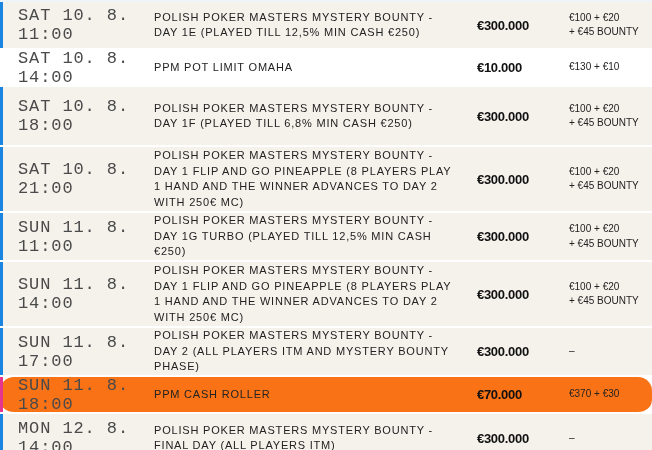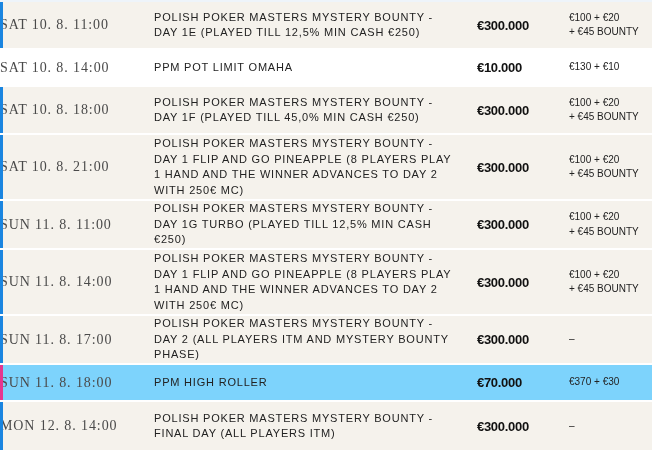--- a/index.html
+++ b/index.html
@@ -26,39 +26,40 @@
     align-items: center;
     box-sizing: border-box;
     border-bottom: 2px solid #ffffff;
     background: #f5f2ec;
   }
   .row.plain {
     background: #ffffff;
     justify-content: space-between;
   }
   .row.highlight {
-    background: #7dd3fc;
+    background: #f97316;
+    border-radius: 14px;
   }
   .row .accent {
     position: absolute;
     left: 0;
     top: 0;
     bottom: 0;
     width: 3px;
     background: #1a85e0;
   }
   .row.highlight .accent {
     background: #e6358f;
   }
   .cell-date {
     width: 137px;
-    padding-left: 0;
+    padding-left: 18px;
     box-sizing: border-box;
-    font-family: Liberation Serif, serif;
-    font-size: 14px;
+    font-family: Liberation Mono, monospace;
+    font-size: 17px;
     letter-spacing: 0.9px;
     color: #4a4a4a;
     flex: 0 0 auto;
   }
   .cell-name {
     width: 320px;
     padding-left: 17px;
     box-sizing: border-box;
     font-family: "Liberation Sans", sans-serif;
     font-size: 11px;
@@ -112,24 +113,24 @@
   <div class="row plain" style="height:37px">
 
     <div class="cell-date">SAT 10. 8. 14:00</div>
     <div class="cell-name">PPM POT LIMIT OMAHA</div>
     <div class="cell-prize">€10.000</div>
     <div class="cell-buyin">
       <span>€130 + €10</span>
     </div>
   </div>
 
-  <div class="row" style="height:48px">
+  <div class="row" style="height:60px">
     <div class="accent"></div>
     <div class="cell-date">SAT 10. 8. 18:00</div>
-    <div class="cell-name">POLISH POKER MASTERS MYSTERY BOUNTY - DAY 1F (PLAYED TILL 45,0% MIN CASH €250)</div>
+    <div class="cell-name">POLISH POKER MASTERS MYSTERY BOUNTY - DAY 1F (PLAYED TILL 6,8% MIN CASH €250)</div>
     <div class="cell-prize">€300.000</div>
     <div class="cell-buyin">
       <span>€100 + €20</span>
       <span>+ €45 BOUNTY</span>
     </div>
   </div>
 
   <div class="row" style="height:66px">
     <div class="accent"></div>
     <div class="cell-date">SAT 10. 8. 21:00</div>
@@ -169,21 +170,21 @@
     <div class="cell-name">POLISH POKER MASTERS MYSTERY BOUNTY - DAY 2 (ALL PLAYERS ITM AND MYSTERY BOUNTY PHASE)</div>
     <div class="cell-prize">€300.000</div>
     <div class="cell-buyin">
       <span>–</span>
     </div>
   </div>
 
   <div class="row highlight" style="height:37px">
     <div class="accent"></div>
     <div class="cell-date">SUN 11. 8. 18:00</div>
-    <div class="cell-name">PPM HIGH ROLLER</div>
+    <div class="cell-name">PPM CASH ROLLER</div>
     <div class="cell-prize">€70.000</div>
     <div class="cell-buyin">
       <span>€370 + €30</span>
     </div>
   </div>
 
   <div class="row" style="height:50px">
     <div class="accent"></div>
     <div class="cell-date">MON 12. 8. 14:00</div>
     <div class="cell-name">POLISH POKER MASTERS MYSTERY BOUNTY - FINAL DAY (ALL PLAYERS ITM)</div>

